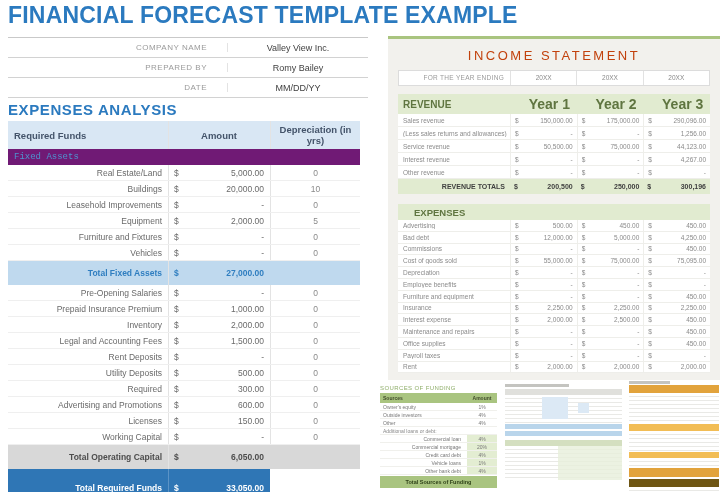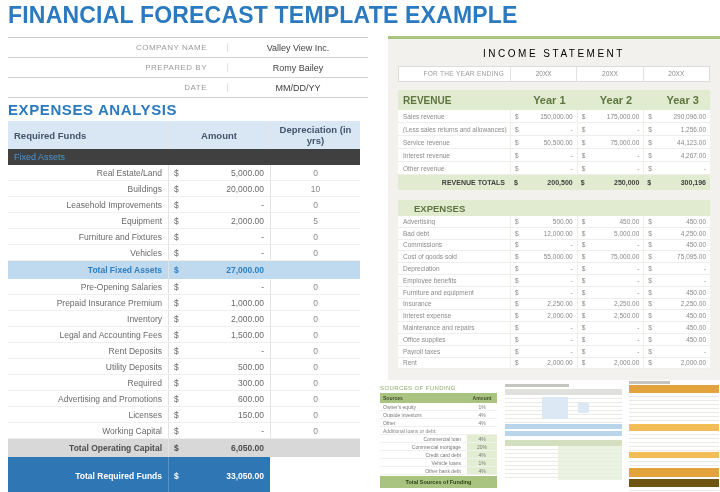--- a/index.html
+++ b/index.html
@@ -26,51 +26,51 @@
   .xrow .c-label  { width:160px; text-align:right; padding-right:6px; }
   .xrow .c-amount { width:102px; display:flex; justify-content:space-between;
                     padding:0 6px 0 5px; border-left:1px solid #e3e3e3; height:100%; align-items:center; }
   .xrow .c-dep    { width:90px; text-align:center; border-left:1px solid #e3e3e3; height:100%;
                     display:flex; align-items:center; justify-content:center; color:#8a8a8a; }
   .xrow.header { height:28px; background:#d9e7f4; color:#44546a; font-size:9.5px; }
   .xrow.header .c-label { text-align:left; padding-left:6px; font-weight:bold; }
   .xrow.header .c-amount { justify-content:center; font-weight:bold; }
   .xrow.header .c-dep { color:#44546a; font-weight:bold; }
   .xrow.sectionbar { height:16px; font-size:9px; }
-  .xrow.sectionbar.blue { background:#404040; color:#4e94d0; }
+  .xrow.sectionbar.blue { background:#701a75; color:#4e94d0;font-family:Liberation Mono, monospace; }
   .xrow.sectionbar.gray { background:#d9d9d9; color:#6b6b6b; }
   .xrow.sectionbar span { padding-left:6px; }
   .xrow.data { height:16px; background:#fff; border-bottom:1px solid #efefef; }
-  .xrow.total { height:18px; font-weight:bold; }
+  .xrow.total { height:24px; font-weight:bold; }
   .xrow.total.blue { background:#bfd9ee; color:#2f7ec0; }
   .xrow.total.gray { background:#d8d8d8; color:#4d4d4d; }
   .xrow.total .c-dep, .xrow.grand .c-dep { border-left:none; }
   .xrow.grand { height:37px; }
   .xrow.grand .bluepart { display:flex; width:262px; background:#2f76b5; color:#fff;
                           font-weight:bold; height:100%; align-items:center; }
   .xrow.grand .bluepart .c-label { width:160px; }
   .xrow.grand .bluepart .c-amount { border-left:1px solid #5b93c6; }
 
   
   #income { position:absolute; left:388px; top:36px; width:332px; height:344px;
             background:#f2f1ed; border-top:3px solid #a9c47f; }
-  #is-title { text-align:center; margin-top:9px; font-size:10px; color:#000000; letter-spacing:2.5px; }
+  #is-title { text-align:center; margin-top:9px; font-size:13px; color:#c2410c; letter-spacing:2.5px; }
   .is-inner { margin:0 10px; }
   #year-row { display:flex; height:16px; margin-top:7px; background:#fff;
               border:1px solid #dcdcdc; font-size:6.5px; color:#9a9a9a; }
   #year-row .ylabel { width:112px; text-align:right; padding-right:6px; line-height:14px;
                       letter-spacing:0.3px; border-right:1px solid #e2e2e2; }
   #year-row .ycell { flex:1; text-align:center; line-height:14px; border-right:1px solid #e2e2e2;
                      color:#8a8a8a; }
   #year-row .ycell:last-child { border-right:none; }
 
   .is-head { display:flex; height:20px; background:#e1ebd0; align-items:center;
              color:#5f7540; margin-top:8px;gap:12px; }
   .is-head .h-label { width:112px; font-size:10px; font-weight:bold; padding-left:5px; }
-  .is-head .h-year  { flex:1; text-align:center; font-size:11px; font-weight:bold; }
+  .is-head .h-year  { flex:1; text-align:center; font-size:14px; font-weight:bold; }
 
   .irow { display:flex; height:13px; background:#fff; border-bottom:1px solid #eeeeea;
           font-size:6.5px; color:#8a8a8a; align-items:center; }
   .irow .i-label { width:112px; padding-left:5px; white-space:nowrap; overflow:hidden; }
   .irow .i-val { flex:1; display:flex; justify-content:space-between; padding:0 4px;
                  border-left:1px solid #eeeeea; height:100%; align-items:center; }
   .irow.exp { height:11.8px; }
 
   .is-total { display:flex; height:15px; background:#e1ebd0; align-items:center;
               font-size:7px; color:#3f3f3f; font-weight:bold; }

